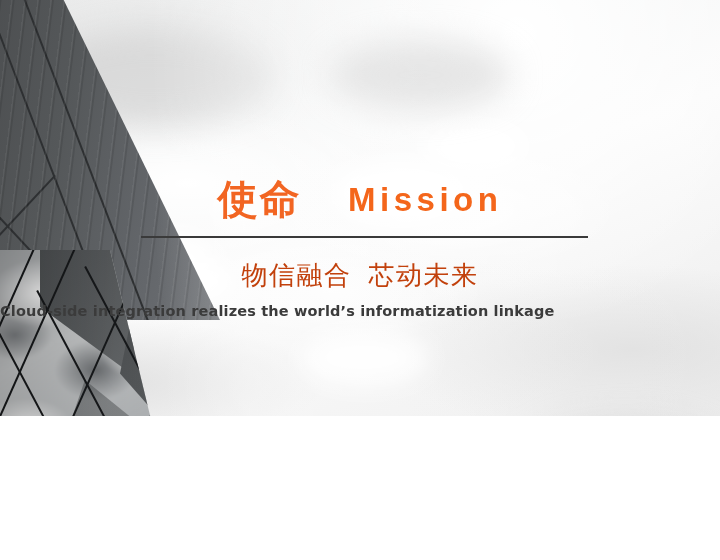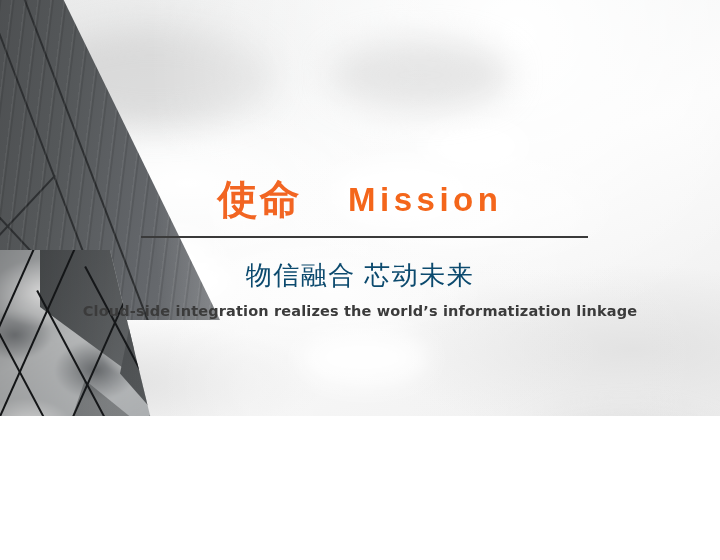--- a/index.html
+++ b/index.html
@@ -168,31 +168,31 @@
     width: 447px;
     height: 1.6px;
     background: #3a3a3a;
   }
   .subtitle-cn {
     position: absolute;
     left: 0;
     right: 0;
     top: 258px;
     text-align: center;
-    color: #0c4a6e;
+    color: #c2410c;
     font-size: 26px;
     letter-spacing: 1.5px;
-    font-family: Liberation Sans, sans-serif;
+    font-family: Liberation Mono, monospace;
     white-space: nowrap;
   }
   .tagline {
     position: absolute;
     left: 0;
     right: 0;
-    text-align: center;
+    text-align: left;
     color: #3b3b3b;
     font-size: 14.5px;
     font-weight: 600;
     letter-spacing: .15px;
     white-space: nowrap;
     font-family: "DejaVu Sans", "Liberation Sans", sans-serif;
   }
   .tagline-1 { top: 303px; }
   .tagline-2 { top: 330px; }
 </style>

